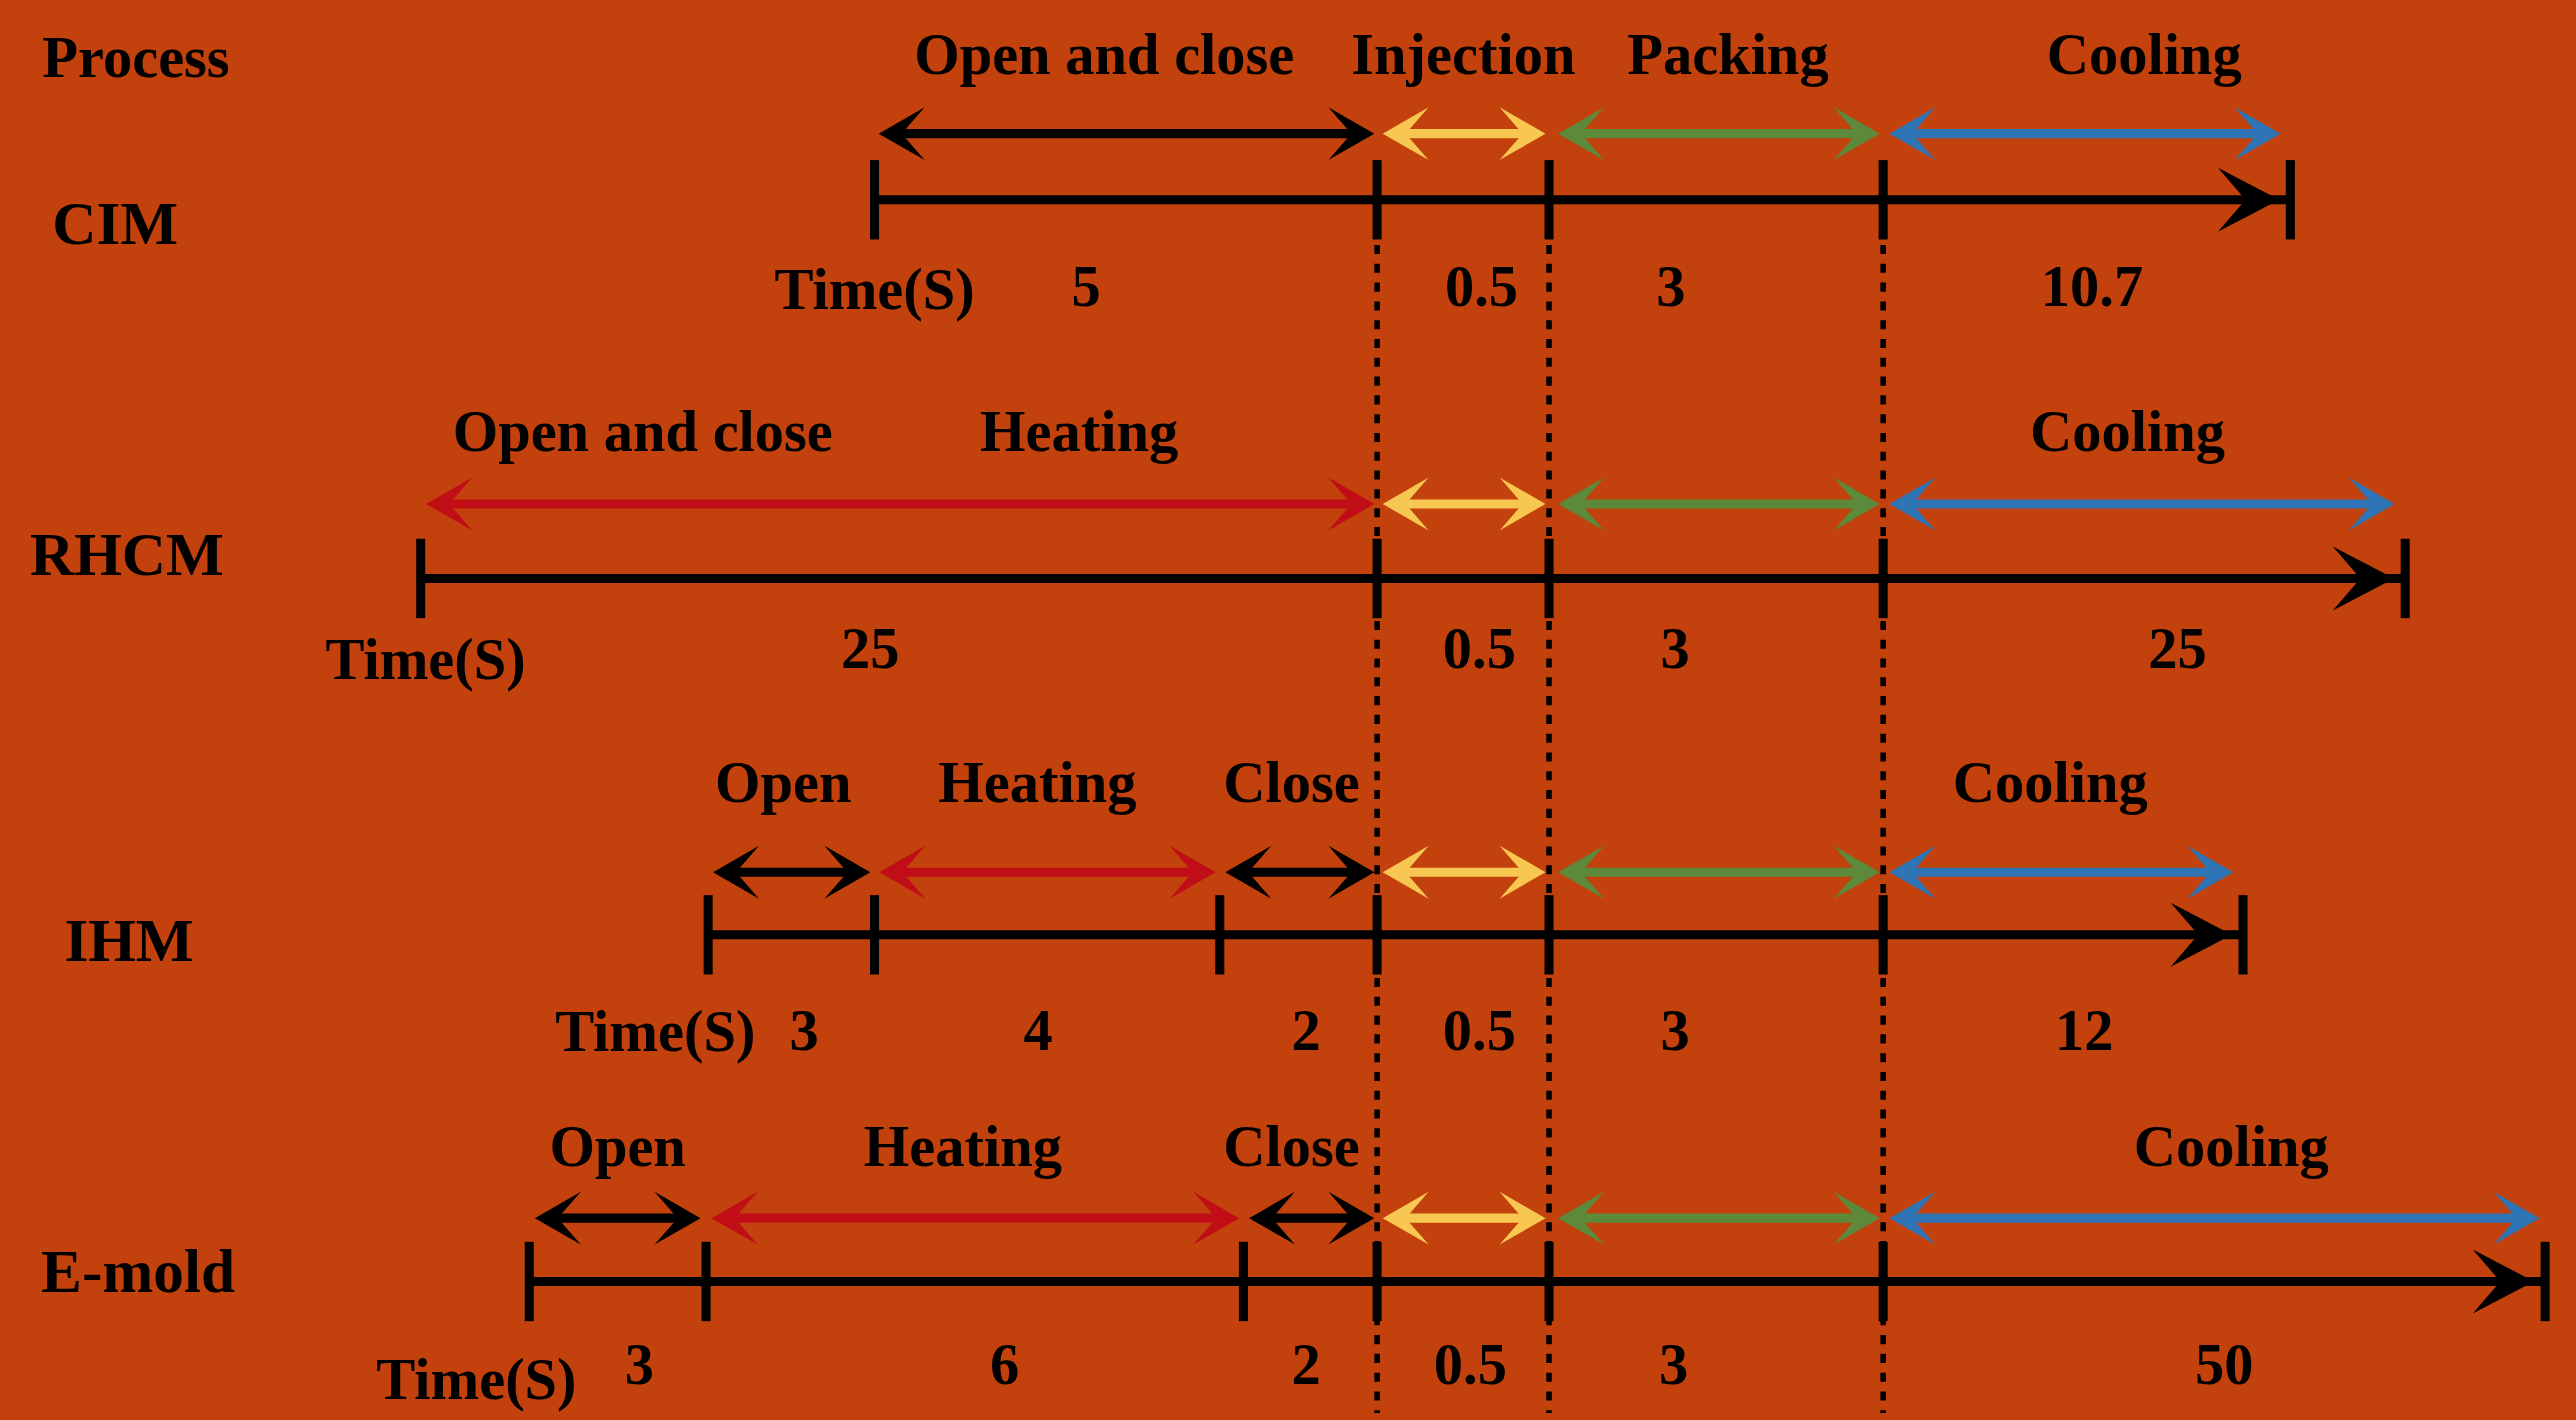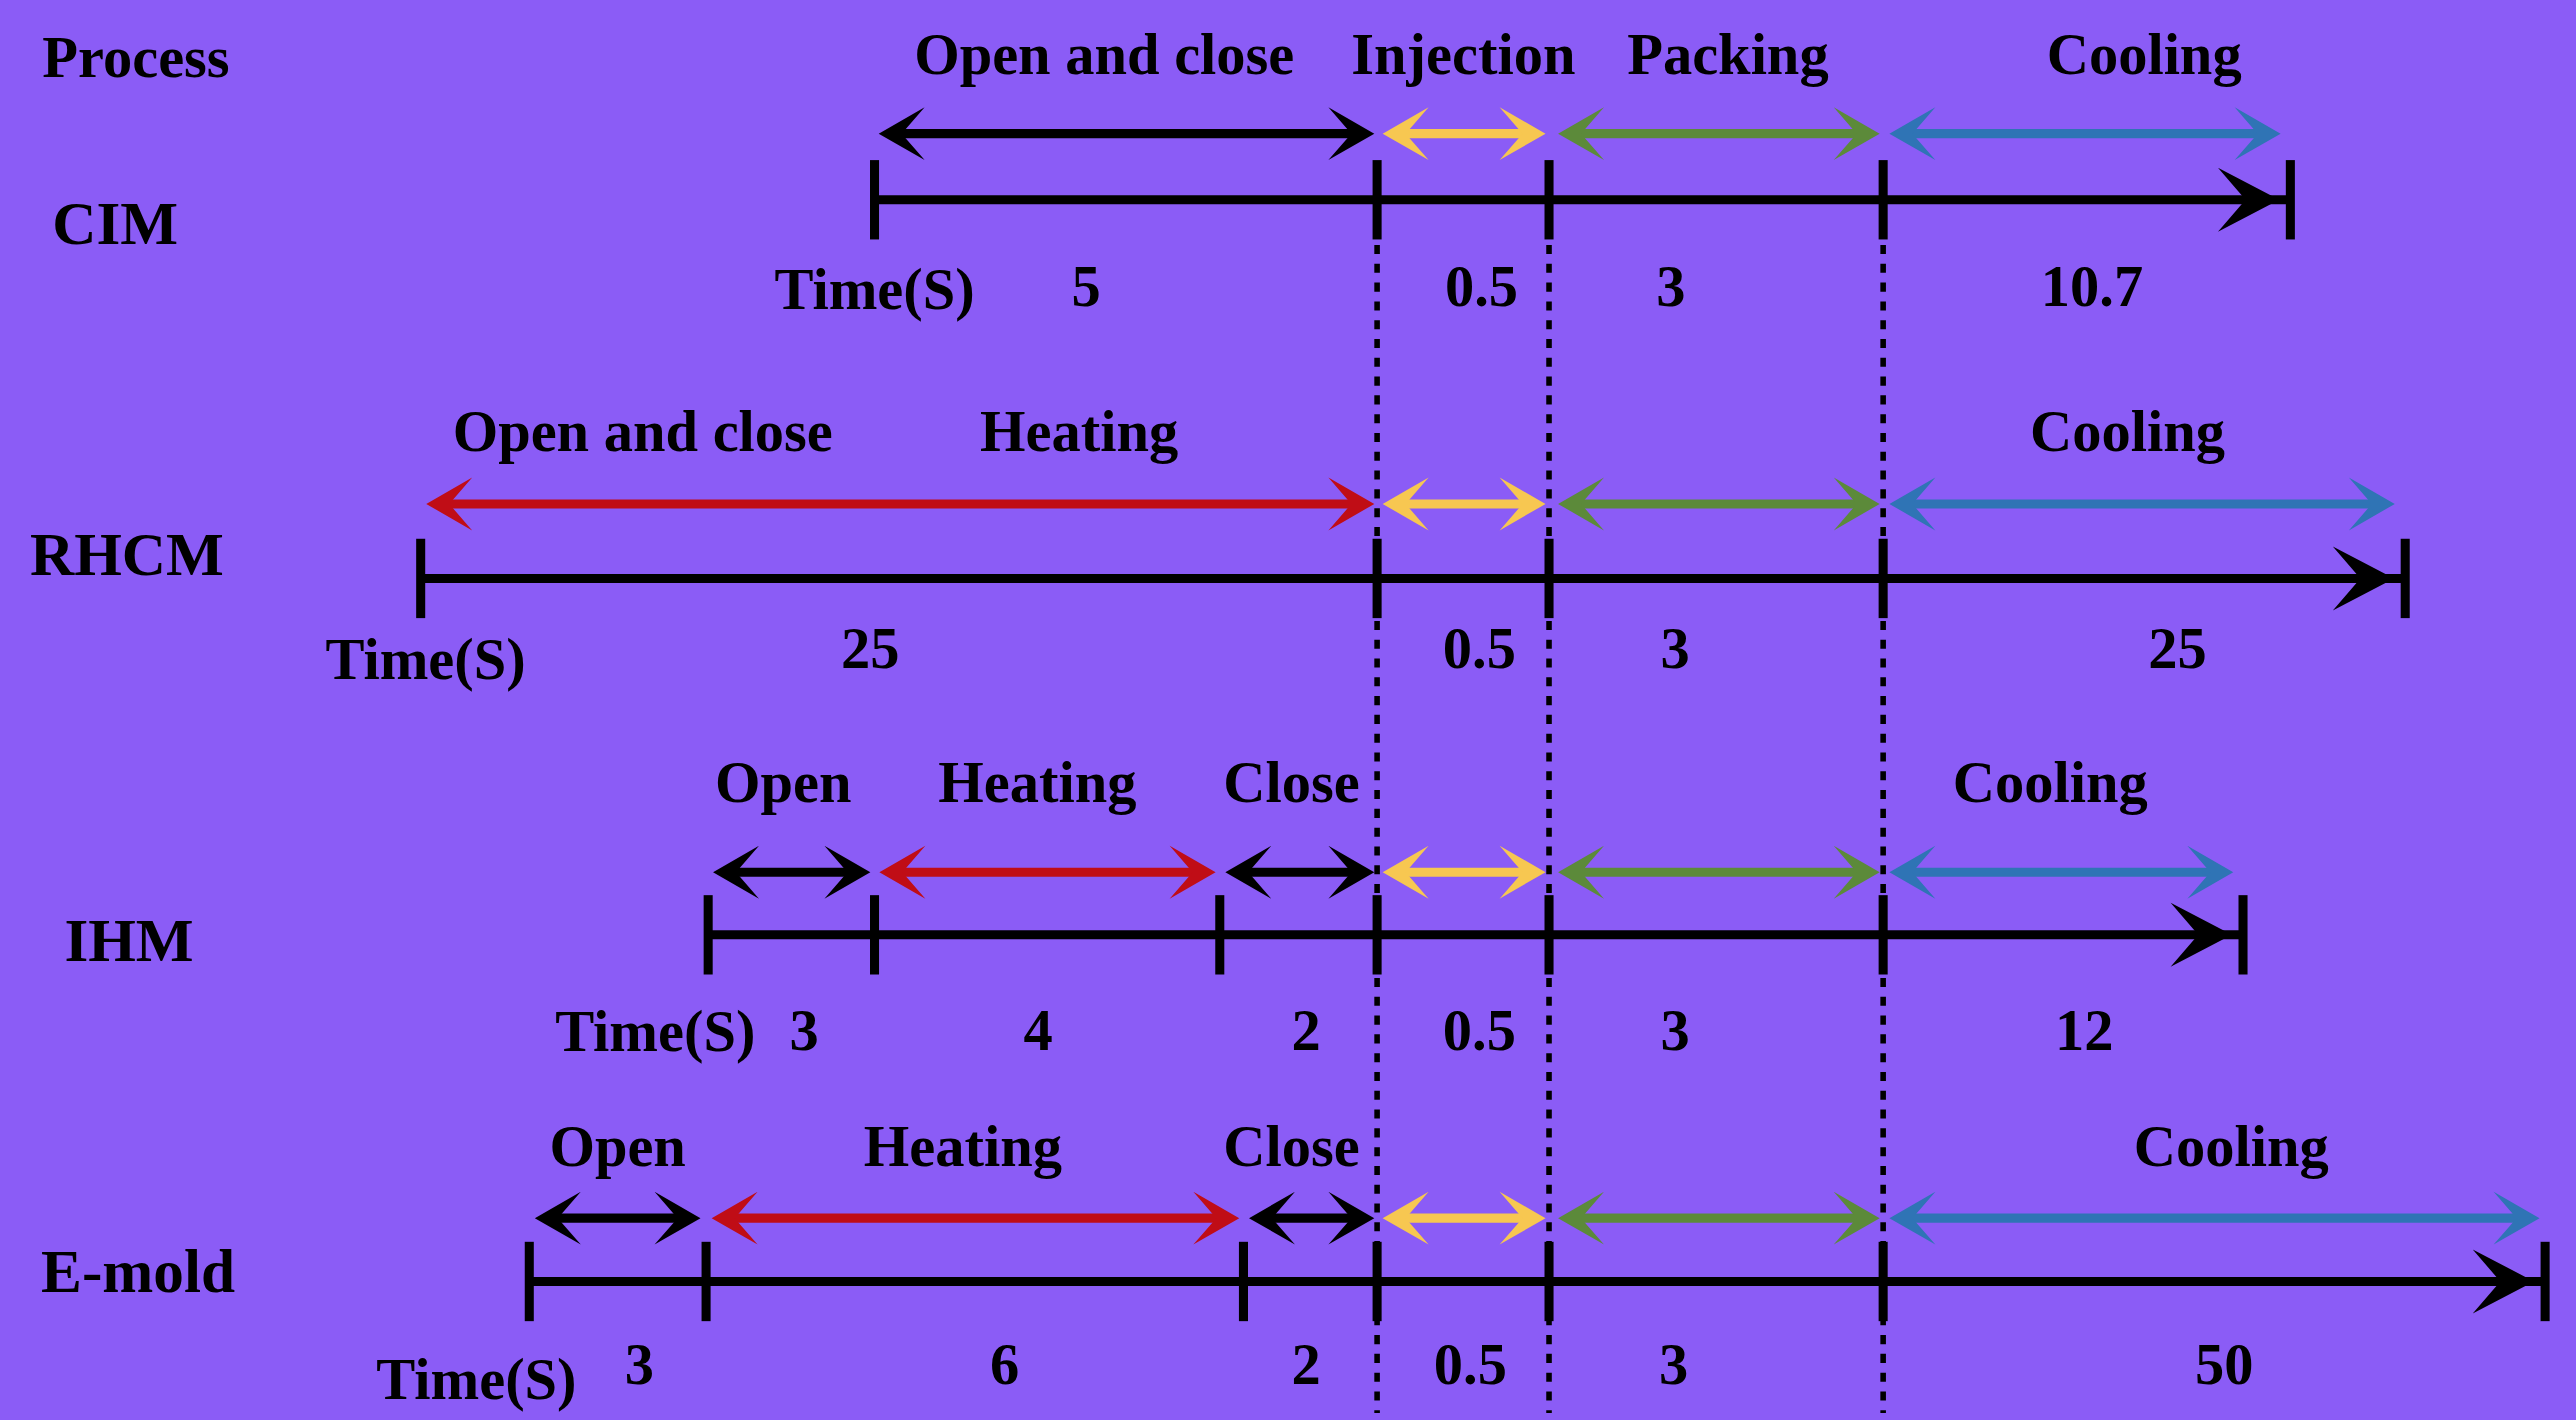--- a/index.html
+++ b/index.html
@@ -1,20 +1,20 @@
 <!DOCTYPE html>
 <html style="font-size:11px"><head>
 <meta charset="utf-8">
 <style>
   html, body { margin: 0; padding: 0; background: #ffffff; }
   .stage {
     position: relative;
     width: 2576px;
     height: 1420px;
-    background: #8b5cf6;
+    background: #c2410c;
     overflow: hidden;
   }
   .stage svg { position: absolute; left: 0; top: 0; width: 100%; height: 100%; }
   svg text {
     font-family: "Liberation Serif", "DejaVu Serif", serif;
     font-weight: 700;
     font-size: 84px;
     fill: #000000;
   }
   svg text.rowname { font-size: 88px; }

